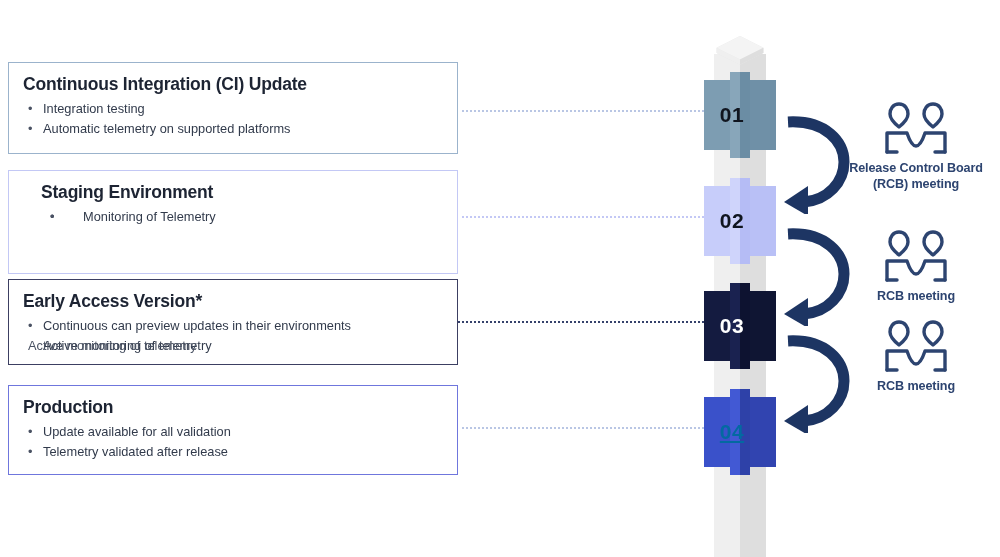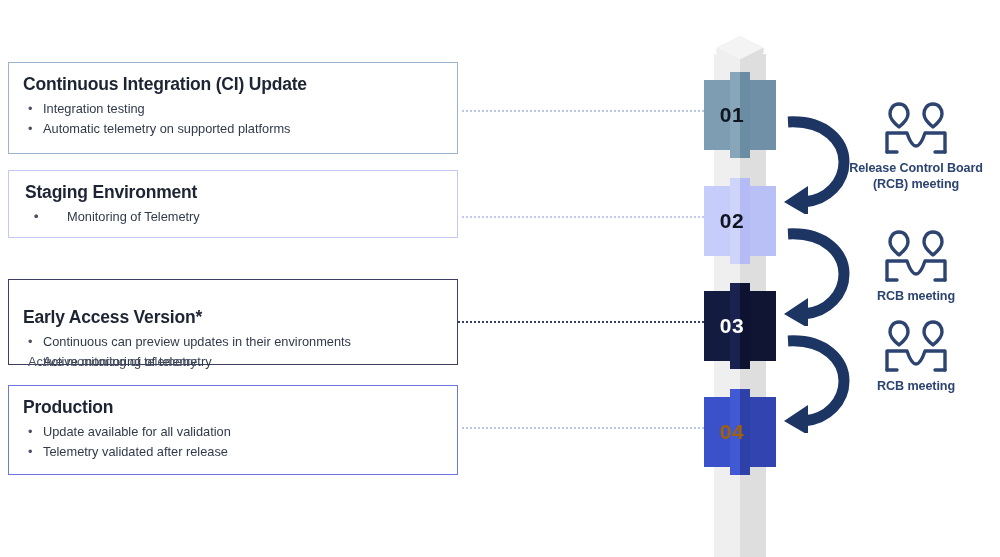--- a/index.html
+++ b/index.html
@@ -71,29 +71,29 @@
 <div class="stage">
 
   <div class="card" style="top:62px;height:92px;border:1px solid #9bb3cc;padding:11px 28px 0 14px;">
     <div class="card-title">Continuous Integration (CI) Update</div>
     <ul class="bullets">
       <li><span class="dot">•</span><span>Integration testing</span></li>
       <li><span class="dot">•</span><span>Automatic telemetry on supported platforms</span></li>
     </ul>
   </div>
 
-  <div class="card" style="top:170px;height:68px;border:1px solid #c3c8f5;padding:11px 14px 0 16px;">
+  <div class="card" style="top:170px;height:104px;border:1px solid #c3c8f5;padding:11px 14px 0 32px;">
     <div class="card-title">Staging Environment</div>
     <ul class="bullets indented">
       <li><span class="dot">•</span></li>
       <li><span class="dot">•</span><span>Monitoring of Telemetry</span></li>
     </ul>
   </div>
 
-  <div class="card" style="top:279px;height:86px;border:1px solid #3c3f62;padding:27px 14px 0 14px;">
+  <div class="card" style="top:279px;height:86px;border:1px solid #3c3f62;padding:11px 14px 0 14px;">
     <div class="card-title">Early Access Version*</div>
     <ul class="bullets">
       <li><span class="dot">•</span><span>Continuous can preview updates in their environments</span></li>
       <li><span class="dot">Active monitoring of telemetry</span><span>Active monitoring of telemetry</span></li>
     </ul>
   </div>
 
   <div class="card" style="top:385px;height:90px;border:1px solid #6f76dd;padding:11px 14px 0 14px;">
     <div class="card-title">Production</div>
     <ul class="bullets">
@@ -156,21 +156,21 @@
 
   <div class="blk" style="left:704px;top:389px;">
     <svg class="notch" width="72" height="86" viewBox="0 0 72 86">
       <polygon points="0,8 26,8 26,24" fill="#17246b"></polygon>
       <polygon points="72,8 46,8 46,24" fill="#17246b"></polygon>
     </svg>
     <div class="wing-l" style="background:#3a51ca;"></div>
     <div class="wing-r" style="background:#3144b0;"></div>
     <div class="front-l" style="background:#4259d4;"></div>
     <div class="front-r" style="background:#2e41a8;"></div>
-    <div class="num" style="color:#a16207;">04</div>
+    <div class="num" style="color:#0369a1;text-decoration:underline;">04</div>
   </div>
 
   <svg class="arrow" style="left:782px;top:110px;" width="70" height="104" viewBox="0 0 70 104">
     <path d="M6,12 C44,10 62,32 62,52 C62,72 46,90 22,92" fill="none" stroke="#1d3563" stroke-width="11" stroke-linecap="butt"></path>
     <polygon points="26,76 26,106 2,92" fill="#1d3563"></polygon>
   </svg>
 
   <svg class="arrow" style="left:782px;top:222px;" width="70" height="104" viewBox="0 0 70 104">
     <path d="M6,12 C44,10 62,32 62,52 C62,72 46,90 22,92" fill="none" stroke="#1d3563" stroke-width="11" stroke-linecap="butt"></path>
     <polygon points="26,76 26,106 2,92" fill="#1d3563"></polygon>

